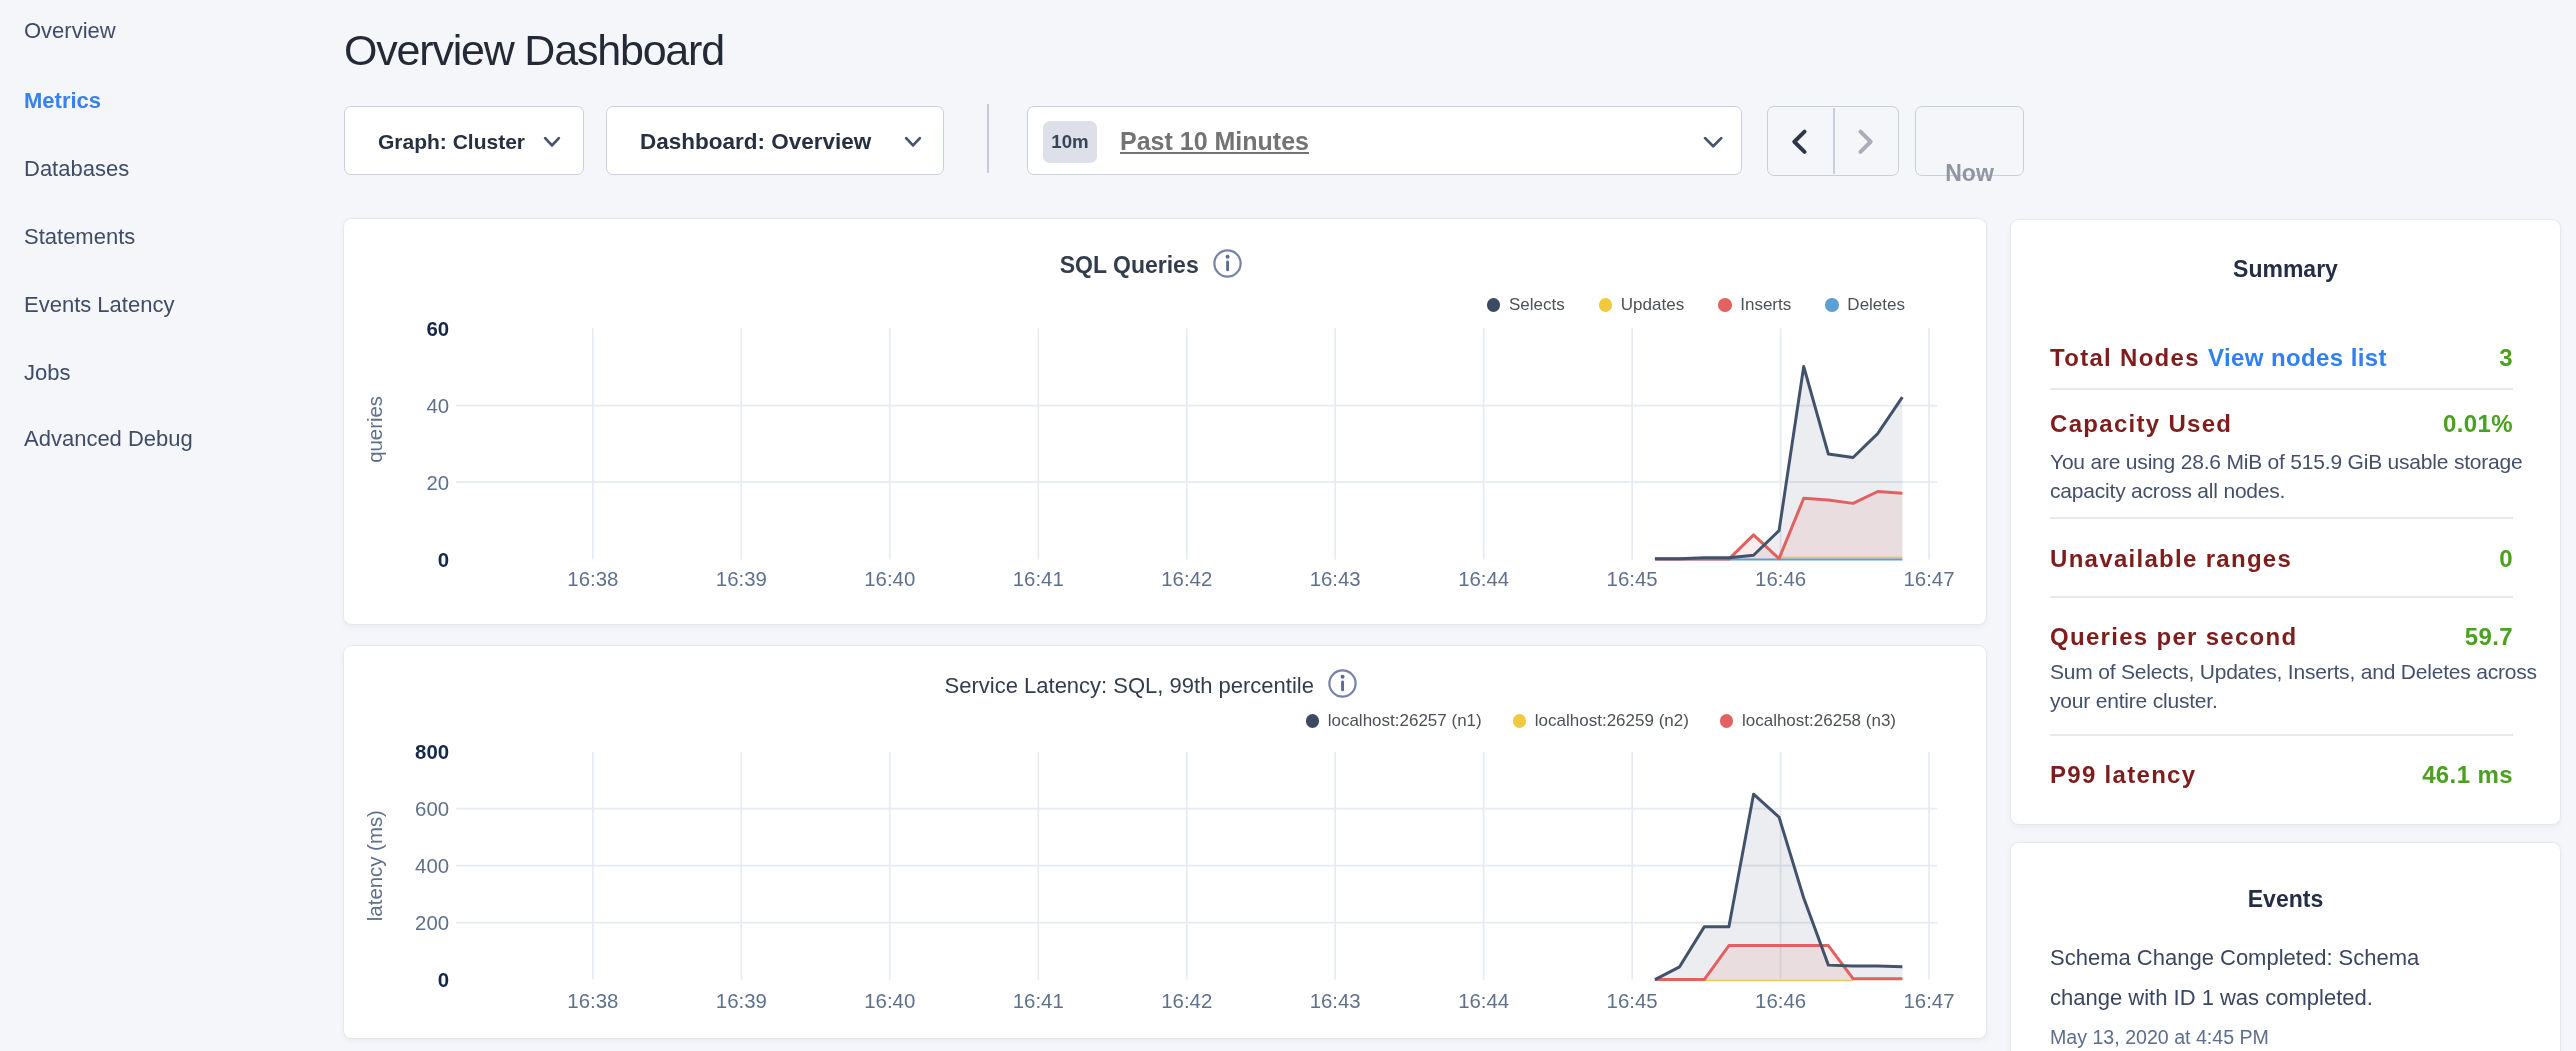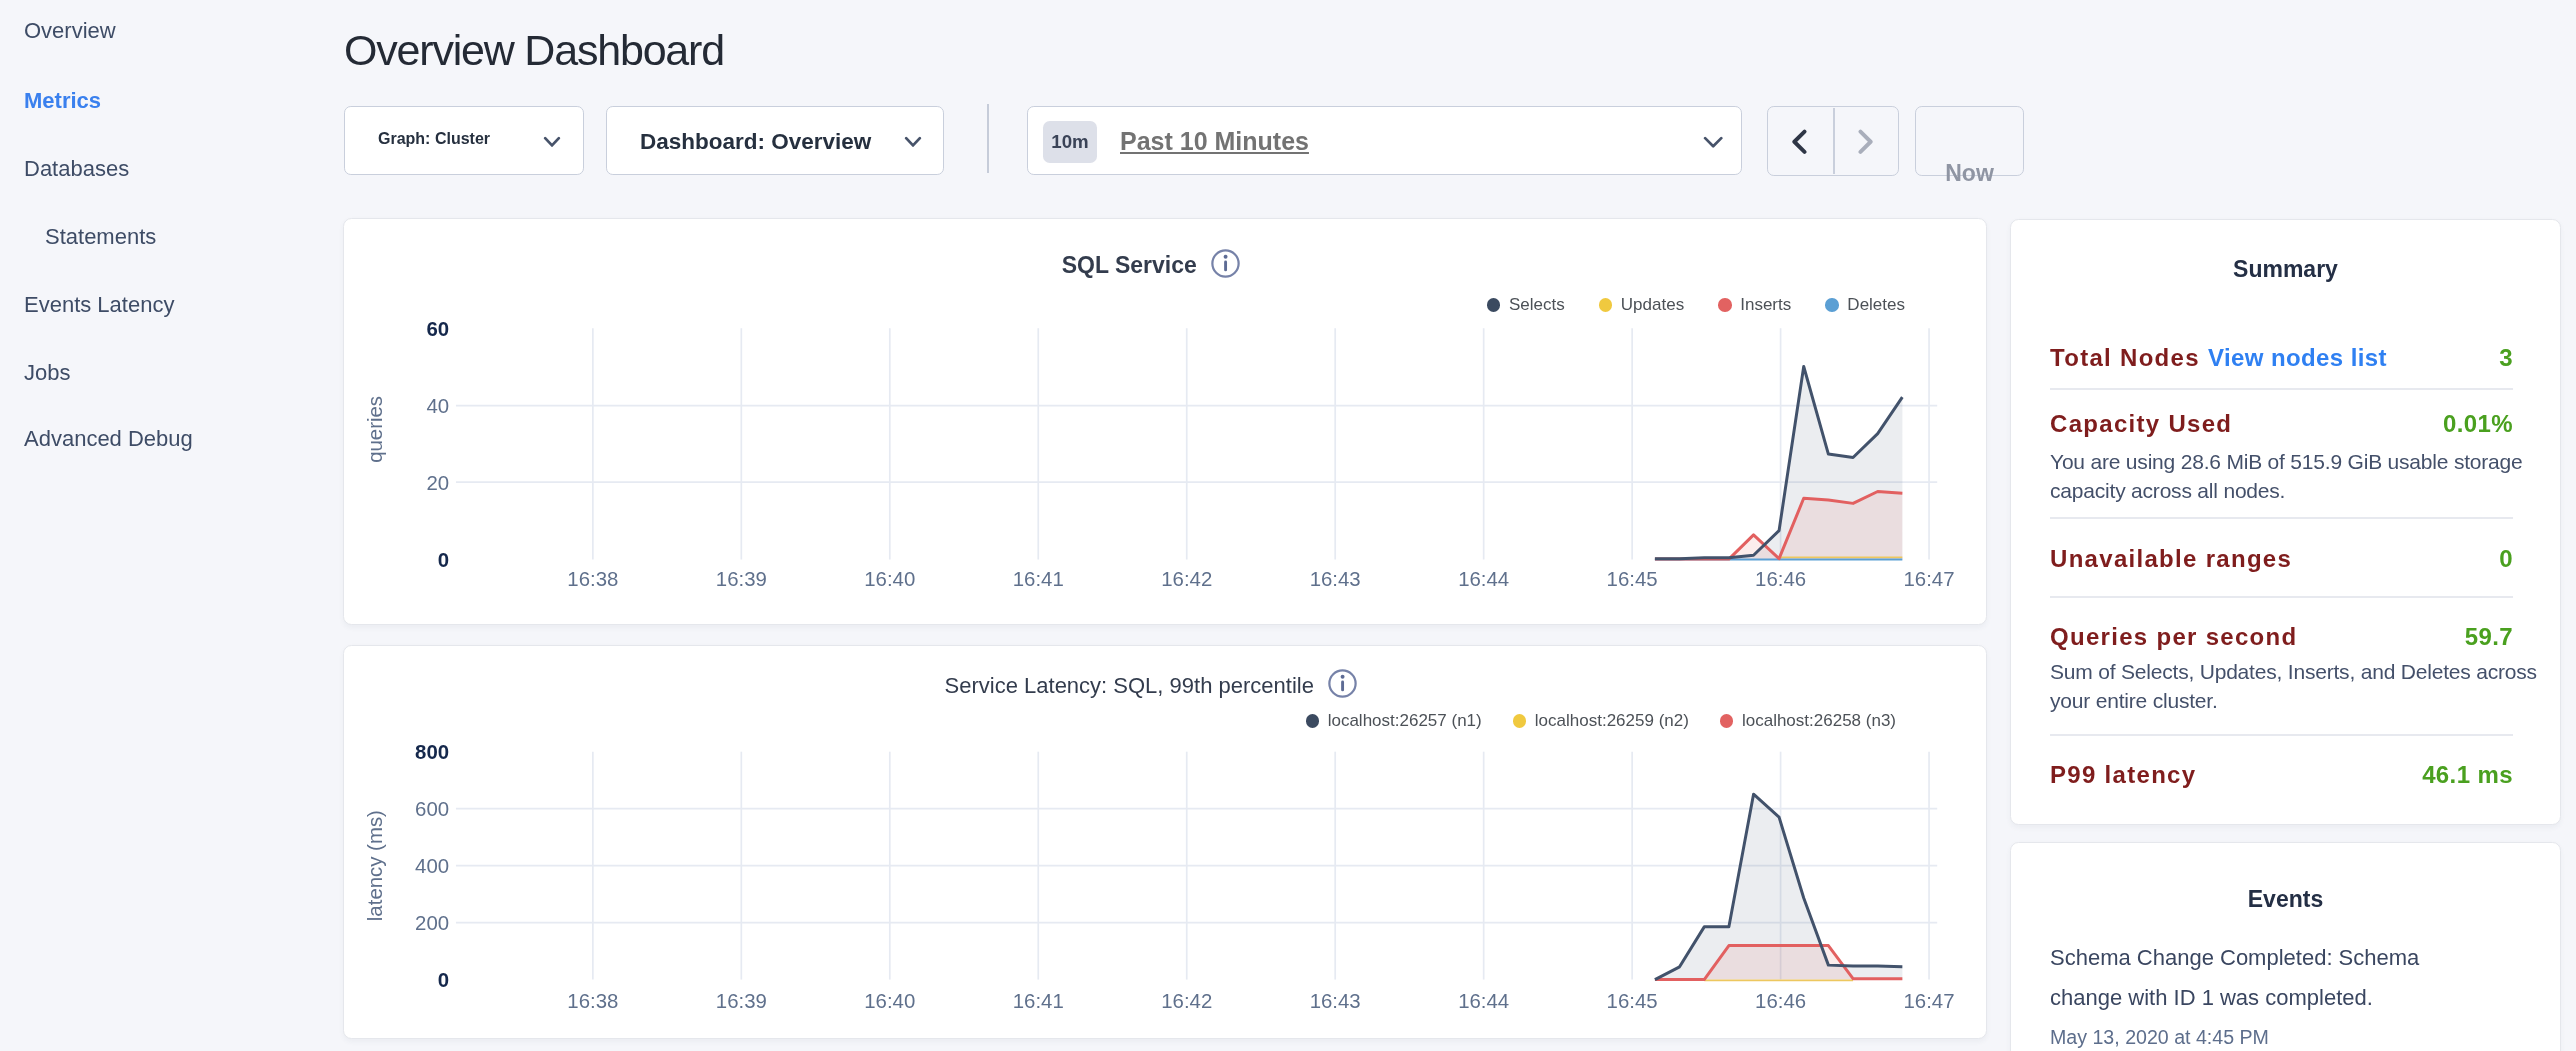--- a/index.html
+++ b/index.html
@@ -16,29 +16,29 @@
   .slabel { position:absolute; left:2050px; font-size:24px; font-weight:bold; color:#7f1d1d; letter-spacing:1.3px; }
   .sval { position:absolute; font-size:24px; font-weight:bold; color:#4aa01f; letter-spacing:0.4px; right:63px; text-align:right; }
   .sdesc { position:absolute; left:2050px; width:561px; font-size:21px; letter-spacing:-0.2px; line-height:28.5px; color:#44506a; }
 </style>
 </head>
 <body>
 
   <div class="nav" style="top:18px;">Overview</div>
   <div class="nav" style="top:88px; color:#3a80ee; font-weight:bold;">Metrics</div>
   <div class="nav" style="top:156px;">Databases</div>
-  <div class="nav" style="top:224px;margin-left:21px;">Statements</div>
+  <div class="nav" style="top:224px;">Statements</div>
   <div class="nav" style="top:292px;">Events Latency</div>
   <div class="nav" style="top:360px;">Jobs</div>
   <div class="nav" style="top:426px;">Advanced Debug</div>
 
   <div class="abs" style="left:344px; top:25.5px; font-size:43px; font-weight:500; color:#242a35; letter-spacing:-1.2px;">Overview Dashboard</div>
 
   <div class="box" style="left:344px; width:240px;"></div>
-  <div class="abs" style="left:378px; top:130px; font-size:16px; font-weight:bold; color:#26303f;">Graph: Cluster</div>
+  <div class="abs" style="left:378px; top:130px; font-size:21px; font-weight:bold; color:#26303f;">Graph: Cluster</div>
   <svg class="abs" style="left:543px; top:136px;" width="18" height="12" viewBox="0 0 21 14">
     <path d="M2.5 2.5 L10.5 11 L18.5 2.5" fill="none" stroke="#47536a" stroke-width="3.2" stroke-linecap="round" stroke-linejoin="round"></path>
   </svg>
 
   <div class="box" style="left:606px; width:338px;"></div>
   <div class="abs" style="left:640px; top:129px; font-size:22.5px; font-weight:bold; color:#26303f;">Dashboard: Overview</div>
   <svg class="abs" style="left:904px; top:136px;" width="18" height="12" viewBox="0 0 21 14">
     <path d="M2.5 2.5 L10.5 11 L18.5 2.5" fill="none" stroke="#47536a" stroke-width="3.2" stroke-linecap="round" stroke-linejoin="round"></path>
   </svg>
 
@@ -151,21 +151,21 @@
     <polyline fill="none" stroke="#42526b" stroke-width="3.5" stroke-linejoin="round" points="1946,657 1975,657 2004,656 2033,656 2062,653 2092,624 2121,431 2150,534 2179,538 2208,510 2237,467"></polyline>
 
     <polygon fill="rgba(71,88,114,0.11)" points="1946,1152 1975,1137 2004,1090 2033,1090 2062,934 2092,961 2121,1056 2150,1135 2179,1136 2208,1136 2237,1137 2237,1152 1946,1152"></polygon>
     <polygon fill="rgba(229,115,108,0.13)" points="1946,1152 1975,1152 2004,1152 2033,1112 2062,1112 2092,1112 2121,1112 2150,1112 2179,1151 2208,1151 2237,1151 2237,1152 1946,1152"></polygon>
     <polyline fill="none" stroke="#edc75f" stroke-width="2.2" points="2004,1153 2179,1153"></polyline>
     <polyline fill="none" stroke="#e26060" stroke-width="3.5" stroke-linejoin="round" points="1946,1152 1975,1152 2004,1152 2033,1112 2062,1112 2092,1112 2121,1112 2150,1112 2179,1151 2208,1151 2237,1151"></polyline>
     <polyline fill="none" stroke="#42526b" stroke-width="3.5" stroke-linejoin="round" points="1946,1152 1975,1137 2004,1090 2033,1090 2062,934 2092,961 2121,1056 2150,1135 2179,1136 2208,1136 2237,1137"></polyline>
   </svg>
 
   <div class="abs" style="left:329px; top:252px; width:1644px; display:flex; justify-content:center; align-items:center; gap:14.5px;">
-    <span style="font-size:23px; font-weight:bold; color:#333c4d;">SQL Service</span>
+    <span style="font-size:23px; font-weight:bold; color:#333c4d;">SQL Queries</span>
     <svg width="29" height="29" viewBox="0 0 34 34" style="margin-top:-4.3px;">
       <circle cx="17" cy="17" r="15.4" fill="none" stroke="#7682a8" stroke-width="2.6"></circle>
       <rect x="15.4" y="13.6" width="3.4" height="12.6" rx="1.7" fill="#5d6b94"></rect>
       <circle cx="17.1" cy="9" r="2.3" fill="#5d6b94"></circle>
     </svg>
   </div>
   <div class="abs" style="left:329px; top:673px; width:1644px; display:flex; justify-content:center; align-items:center; gap:14.5px;">
     <span style="font-size:22px; font-weight:normal; color:#333c4d;">Service Latency: SQL, 99th percentile</span>
     <svg width="29" height="29" viewBox="0 0 34 34" style="margin-top:-4.3px;">
       <circle cx="17" cy="17" r="15.4" fill="none" stroke="#7682a8" stroke-width="2.6"></circle>

